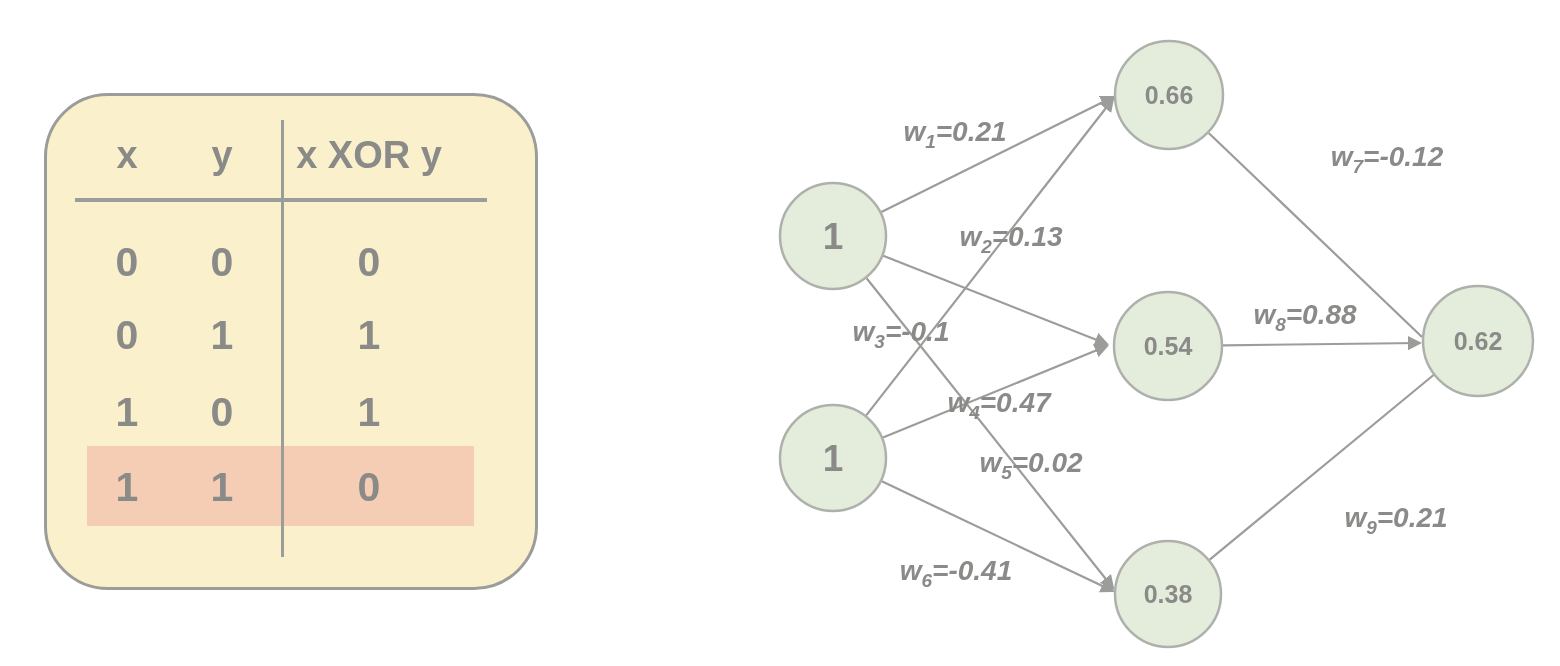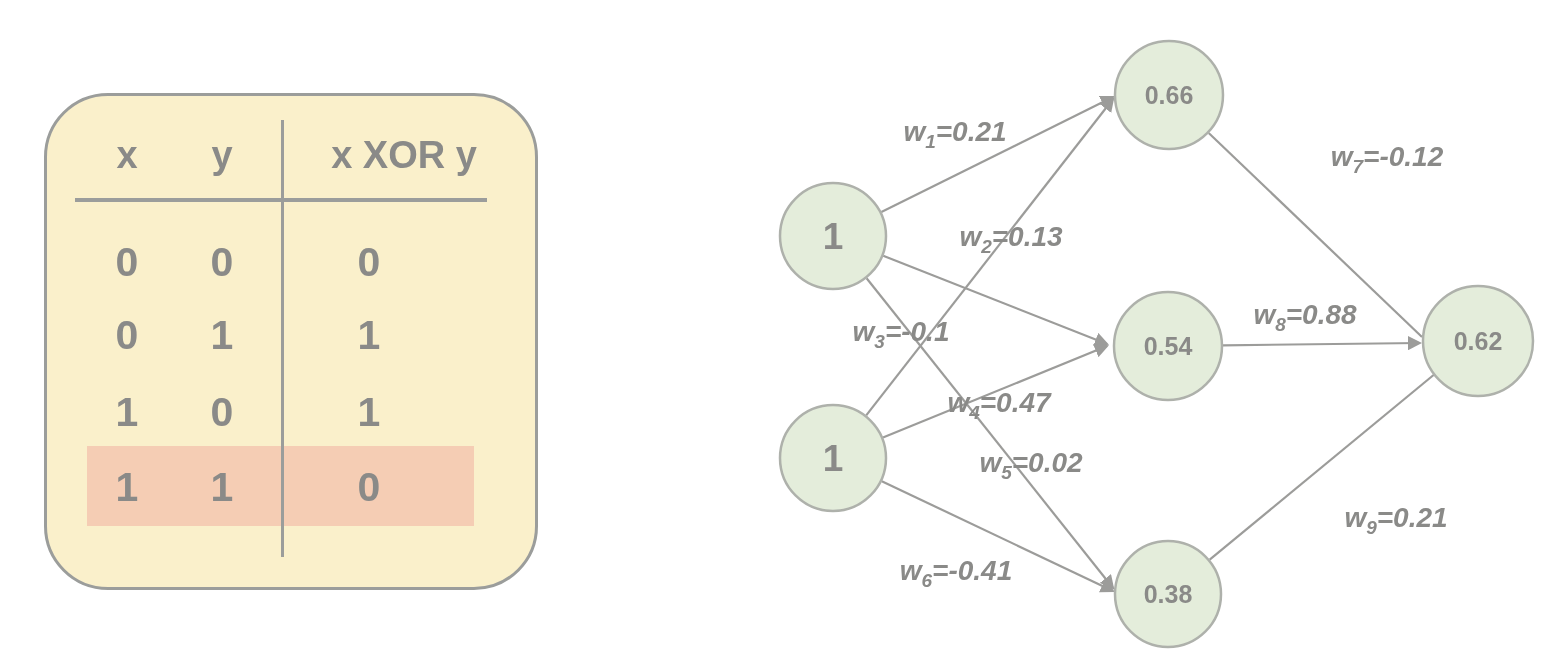--- a/index.html
+++ b/index.html
@@ -33,21 +33,21 @@
 
 <div class="stage">
 
   <div class="table-card" id="table-card" style="background: rgb(250, 240, 203); border-color: rgb(155, 157, 155);">
     <div class="row-highlight" id="row-highlight" style="background: rgb(245, 205, 180);"></div>
     <div class="v-divider"></div>
     <div class="h-divider"></div>
     <div id="table-cells">
         <span class="cell header" style="left: 80px; top: 59px;">x</span>
         <span class="cell header" style="left: 175px; top: 59px;">y</span>
-        <span class="cell header" style="left: 322px; top: 59px; margin-left: 35px;">x XOR y</span>
+        <span class="cell header" style="left: 322px; top: 59px;">x XOR y</span>
         <span class="cell" style="left: 80px; top: 166px;">0</span>
         <span class="cell" style="left: 175px; top: 166px;">0</span>
         <span class="cell" style="left: 322px; top: 166px;">0</span>
         <span class="cell" style="left: 80px; top: 239px;">0</span>
         <span class="cell" style="left: 175px; top: 239px;">1</span>
         <span class="cell" style="left: 322px; top: 239px;">1</span>
         <span class="cell" style="left: 80px; top: 316px;">1</span>
         <span class="cell" style="left: 175px; top: 316px;">0</span>
         <span class="cell" style="left: 322px; top: 316px;">1</span>
         <span class="cell" style="left: 80px; top: 391px;">1</span>

